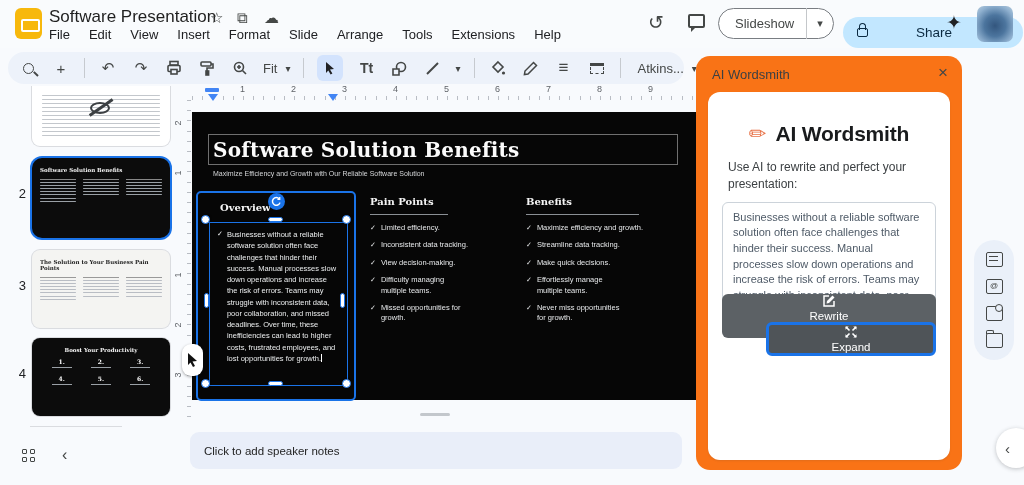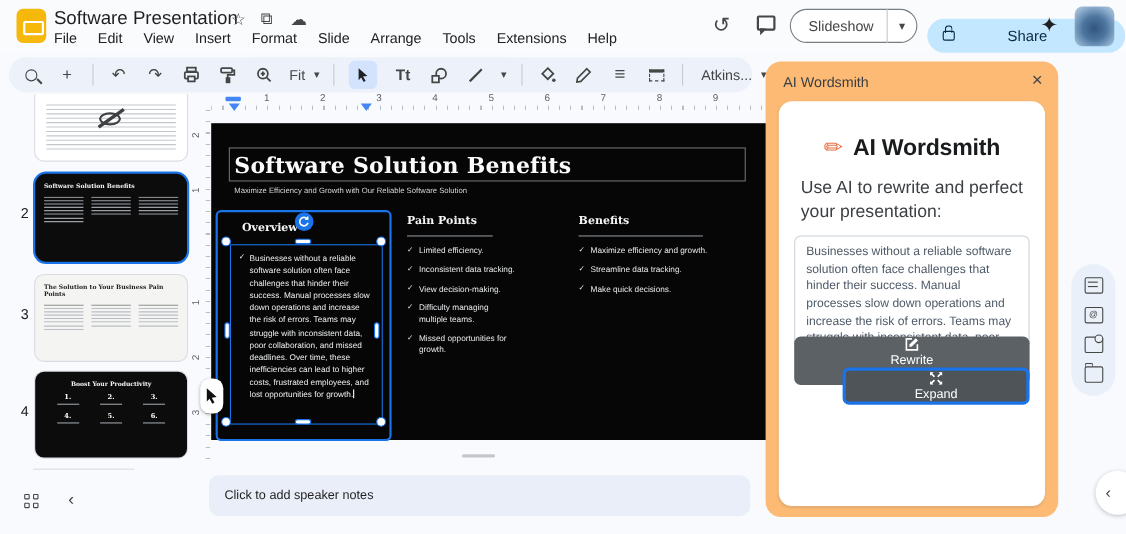--- a/index.html
+++ b/index.html
@@ -111,28 +111,28 @@
   .col-ben  { position:absolute; left:334px; top:84px; width:118px; }
   .col-ben .col-div { width:113px; }
 
   .cursor-pill { position:absolute; left:182px; top:344px; width:21px; height:32px; background:#fff; border-radius:9px; box-shadow:0 1px 3px rgba(0,0,0,.35); }
   .cursor-pill svg { position:absolute; left:5px; top:8px; }
 
   .divider-handle { position:absolute; left:420px; top:413px; width:30px; height:3px; border-radius:2px; background:#c3c7cc; }
   .notes { position:absolute; left:190px; top:432px; width:492px; height:37px; background:#e9eef9; border-radius:9px; display:flex; align-items:center; padding-left:14px; font-size:11.5px; color:#1f1f1f; }
 
   
-  .panel { position:absolute; left:696px; top:56px; width:266px; height:414px; background:#fdba74; border-radius:14px; }
+  .panel { position:absolute; left:696px; top:56px; width:266px; height:414px; background:#f97316; border-radius:14px; }
   .panel-head { position:absolute; left:16px; top:11px; font-size:13px; color:#3c4043; }
   .panel-close { position:absolute; right:14px; top:7px; font-size:17px; color:#444746; }
   .card { position:absolute; left:12px; top:36px; width:242px; height:368px; background:#fff; border-radius:12px; box-shadow:0 1px 2px rgba(60,64,67,.12); }
   .card-titlerow { display:flex; align-items:center; justify-content:center; gap:9px; margin-top:30px; }
   .pencil { font-size:21px; color:#e8744a; transform:rotate(0deg); }
   .card-title { font-size:21px; font-weight:bold; color:#191b1d; letter-spacing:-.2px; }
-  .card-sub { margin:13px 20px 0 20px; font-size:16px; line-height:1.4; color:#3c4043; }
+  .card-sub { margin:13px 20px 0 20px; font-size:12px; line-height:1.4; color:#3c4043; }
   .txtarea { position:relative; margin:9px 14px 0 14px; height:104px; border:1px solid #ccd3da; border-radius:6px; background:#fff; padding:7px 10px; font-size:11px; line-height:1.43; color:#4e5a67; overflow:hidden; }
   .resize-g { position:absolute; right:2px; bottom:2px; width:10px; height:10px;
               background:repeating-linear-gradient(135deg,transparent 0 2px,#9aa0a6 2px 3px); clip-path:polygon(100% 0,100% 100%,0 100%); }
   .ai-bar { position:relative; z-index:3; margin:-12px 14px 0 14px; height:44px; background:#5c6165; border-radius:6px; display:flex;flex-direction:column; }
   .ai-btn { flex:1; display:flex; flex-direction:column; align-items:center; justify-content:center; gap:2px; color:#fff; font-size:11.5px; border-radius:6px; }
   .ai-btn svg { display:block; }
   .ai-btn.active { border:3px solid #1a73e8; background:#4f5458;margin-left:44px; }
 
   
   .strip { position:absolute; left:974px; top:240px; width:40px; height:120px; background:#eaf0f9; border-radius:20px; display:flex; flex-direction:column; align-items:center; justify-content:space-evenly; }
@@ -479,20 +479,28 @@
         <span>Maximize efficiency and growth.</span>
       </div>
     <div class="citem">
         <span class="ck">✓</span>
         <span>Streamline data tracking.</span>
       </div>
     <div class="citem">
         <span class="ck">✓</span>
         <span>Make quick decisions.</span>
       </div>
+    <div class="citem" style="width:104px">
+        <span class="ck">✓</span>
+        <span>Effortlessly manage multiple teams.</span>
+      </div>
+    <div class="citem" style="width:98px">
+        <span class="ck">✓</span>
+        <span>Never miss opportunities for growth.</span>
+      </div>
   </div>
 </div>
 
 <div class="cursor-pill">
   <svg width="12" height="16" viewBox="0 0 12 16">
       <path d="M1 1l9 8-4.5.5 2.5 4.5-2 1-2.5-4.5L1 13z" fill="#111"></path>
     </svg>
 </div>
 
 <div class="divider-handle"></div>

